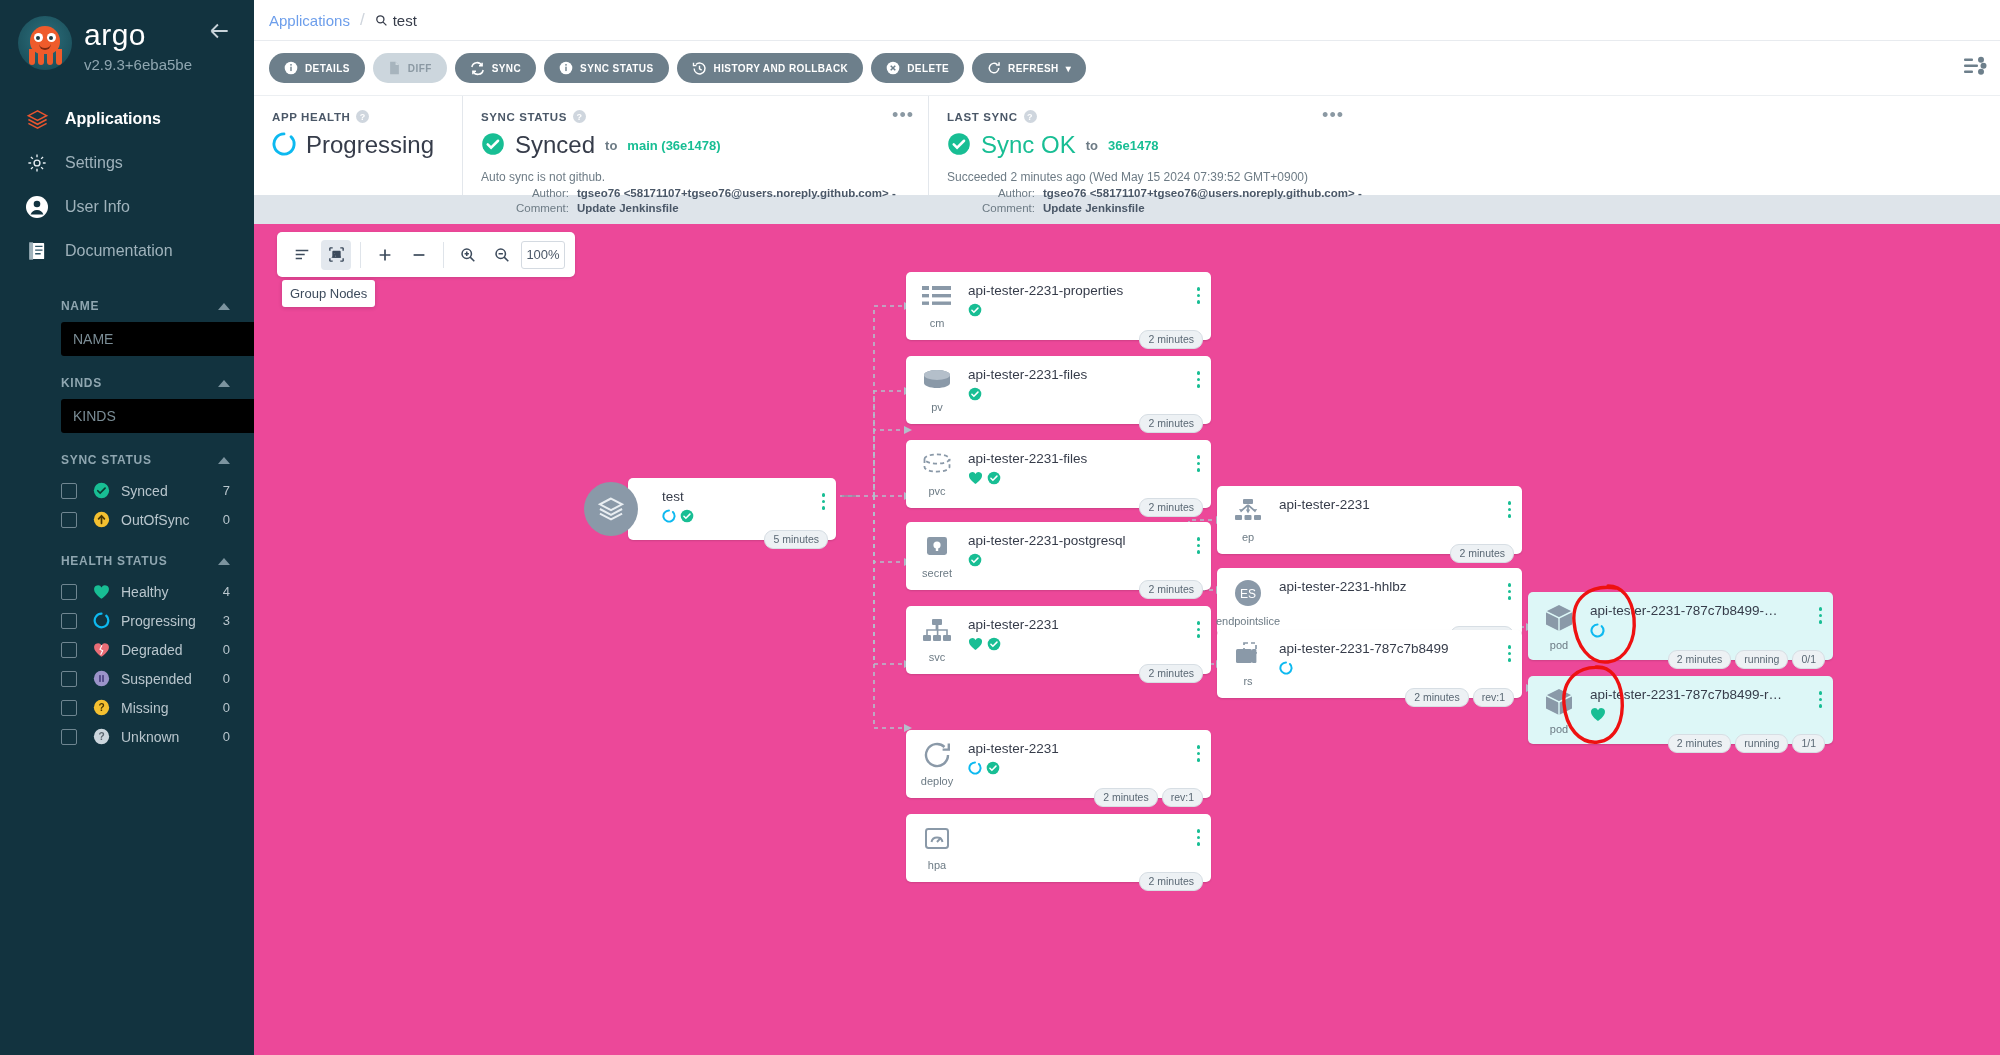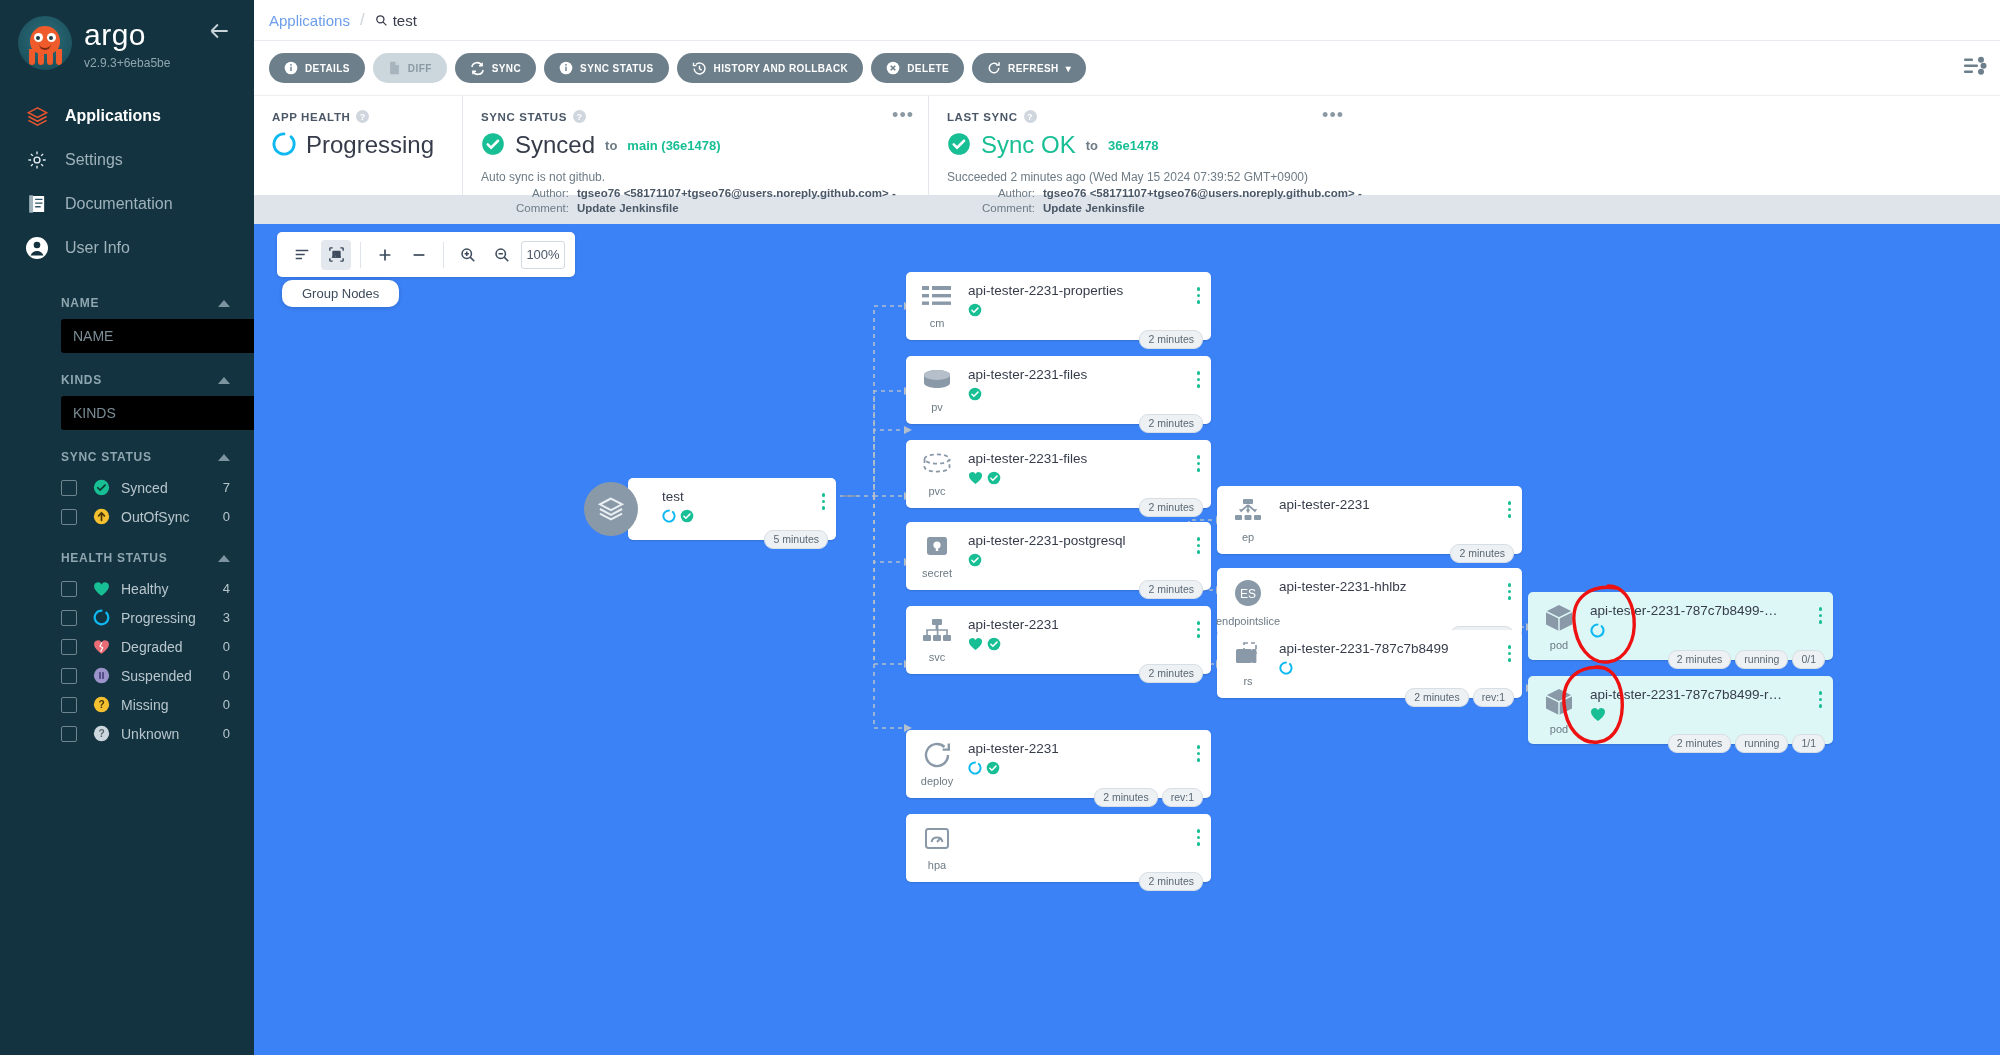--- a/index.html
+++ b/index.html
@@ -33,21 +33,21 @@
   .octo .pupil { position: absolute; top: 20px; width: 4px; height: 4px; background: #203a43; border-radius: 50%; }
   .octo .pupil.l { left: 18px; } .octo .pupil.r { left: 31px; }
   .octo .mouth {
     position: absolute; left: 21px; top: 28px; width: 12px; height: 6px;
     border-bottom: 2px solid #7c2a12; border-radius: 0 0 10px 10px;
   }
   .octo .legs { position: absolute; left: 11px; top: 33px; width: 32px; height: 17px; }
   .octo .leg { position: absolute; top: 0; width: 6px; height: 16px; background: #ef5b2b; border-radius: 0 0 4px 4px; }
   .brand-txt { margin-left: 12px; padding-top: 4px; }
   .brand-name { font-size: 30px; font-weight: 400; color: #fff; letter-spacing: .5px; line-height: 1; }
-  .brand-ver { font-size: 12px; color: #8fa6b0; margin-top: 6px; }
+  .brand-ver { font-size: 15px; color: #8fa6b0; margin-top: 6px; }
   .sb-collapse {
     position: absolute; right: 22px; top: 18px; width: 26px; height: 26px;
     color: #c8d4da; cursor: pointer;
   }
   .sb-nav { margin-top: 24px; }
   .sb-item {
     display: flex; align-items: center; gap: 15px;
     height: 44px; padding-left: 24px; color: #9fb2bb; font-size: 16px; cursor: pointer;
   }
   .sb-item.active { color: #fff; font-weight: bold; }
@@ -116,40 +116,40 @@
   .s-big.green { color: #18be94; }
   .s-to { font-size: 13px; color: #6d7b85; font-weight: bold; }
   .s-rev { font-size: 13px; color: #18be94; font-weight: bold; }
   .s-note { font-size: 12px; color: #6d7b85; margin-top: 11px; }
   .kv { display: flex; font-size: 11.5px; margin-top: 3px; }
   .kv .k { width: 88px; text-align: right; color: #6d7b85; margin-right: 8px; flex: 0 0 88px; }
   .kv .v { color: #4a5767; font-weight: bold; white-space: nowrap; }
   .dots3 { position: absolute; right: 14px; top: 14px; color: #8b99a3; font-size: 18px; letter-spacing: 1px; cursor: pointer; line-height: 10px; }
 
   
-  .graph { position: absolute; left: 0; right: 0; top: 224px; bottom: 0; background: #3b82f6; overflow: hidden; }
+  .graph { position: absolute; left: 0; right: 0; top: 224px; bottom: 0; background: #ec4899; overflow: hidden; }
   .ztool {
     position: absolute; left: 23px; top: 8px; height: 45px; background: #fff;
     border-radius: 5px; display: flex; align-items: center; padding: 0 10px; gap: 4px;
     box-shadow: 0 1px 3px rgba(0,0,0,.12); z-index: 6;
   }
   .zbtn {
     width: 30px; height: 30px; border-radius: 4px; display: flex;
     align-items: center; justify-content: center; cursor: pointer; color: #3d4b5c;
   }
   .zbtn.on { background: #e3e8ee; }
   .zdiv { width: 1px; height: 26px; background: #dfe4ea; margin: 0 5px; }
   .zval {
     width: 44px; height: 28px; border: 1px solid #d4dae1; border-radius: 3px;
     font-size: 13px; color: #4a5767; display: flex; align-items: center;
     justify-content: center; background: #fff; cursor: text;
   }
   .tooltip {
     position: absolute; left: 28px; top: 56px; background: #fff; color: #3d4b5c;
-    font-size: 13px; padding: 6px 20px; border-radius: 10px;
+    font-size: 13px; padding: 6px 8px; border-radius: 3px;
     box-shadow: 0 1px 4px rgba(0,0,0,.16); z-index: 7; white-space: nowrap;
   }
 
   svg.edges { position: absolute; left: 0; top: 0; width: 100%; height: 100%; z-index: 1; pointer-events: none; }
 
   .node {
     position: absolute; background: #fff; border-radius: 5px;
     box-shadow: 0 1px 2px rgba(0,0,0,.13); z-index: 2;
   }
   .node.pod { background: #ddf7f7; }
@@ -237,37 +237,37 @@
         <span class="sb-ico">
           <svg width="22" height="22" viewBox="0 0 24 24" fill="none" stroke="#e6eef2" stroke-width="1.5">
             <circle cx="12" cy="12" r="3.2"></circle>
             <path d="M12 2.6v3M12 18.4v3M21.4 12h-3M5.6 12h-3M18.6 5.4l-2.1 2.1M7.5 16.5l-2.1 2.1M18.6 18.6l-2.1-2.1M7.5 7.5 5.4 5.4"></path>
             </svg>
         </span>
         <span>Settings</span>
       </div>
       <div class="sb-item">
         <span class="sb-ico">
+          <svg width="24" height="24" viewBox="0 0 24 24">
+            <circle cx="12" cy="12" r="11" fill="#fff"></circle>
+            <circle cx="12" cy="9" r="3.3" fill="#12333f"></circle>
+            <path d="M5.6 19.5a6.8 6.8 0 0 1 12.8 0z" fill="#12333f"></path>
+            </svg>
+        </span>
+        <span>User Info</span>
+      </div>
+      <div class="sb-item">
+        <span class="sb-ico">
           <svg width="22" height="22" viewBox="0 0 24 24">
             <rect x="3.5" y="2.5" width="17" height="19" rx="1.6" fill="#fff" stroke="#12333f" stroke-width="1.3"></rect>
             <rect x="3.5" y="2.5" width="4.2" height="19" fill="#9fb2bb"></rect>
             <path d="M10 7h8M10 11h8M10 15h6" stroke="#2c5364" stroke-width="1.5"></path>
             </svg>
         </span>
         <span>Documentation</span>
-      </div>
-      <div class="sb-item">
-        <span class="sb-ico">
-          <svg width="24" height="24" viewBox="0 0 24 24">
-            <circle cx="12" cy="12" r="11" fill="#fff"></circle>
-            <circle cx="12" cy="9" r="3.3" fill="#12333f"></circle>
-            <path d="M5.6 19.5a6.8 6.8 0 0 1 12.8 0z" fill="#12333f"></path>
-            </svg>
-        </span>
-        <span>User Info</span>
       </div>
     </div>
 
     <div class="filters">
       <div class="f-head">
         <span>NAME</span>
         <span class="caret"></span>
       </div>
       <input class="f-input" placeholder="NAME" style="">
 

